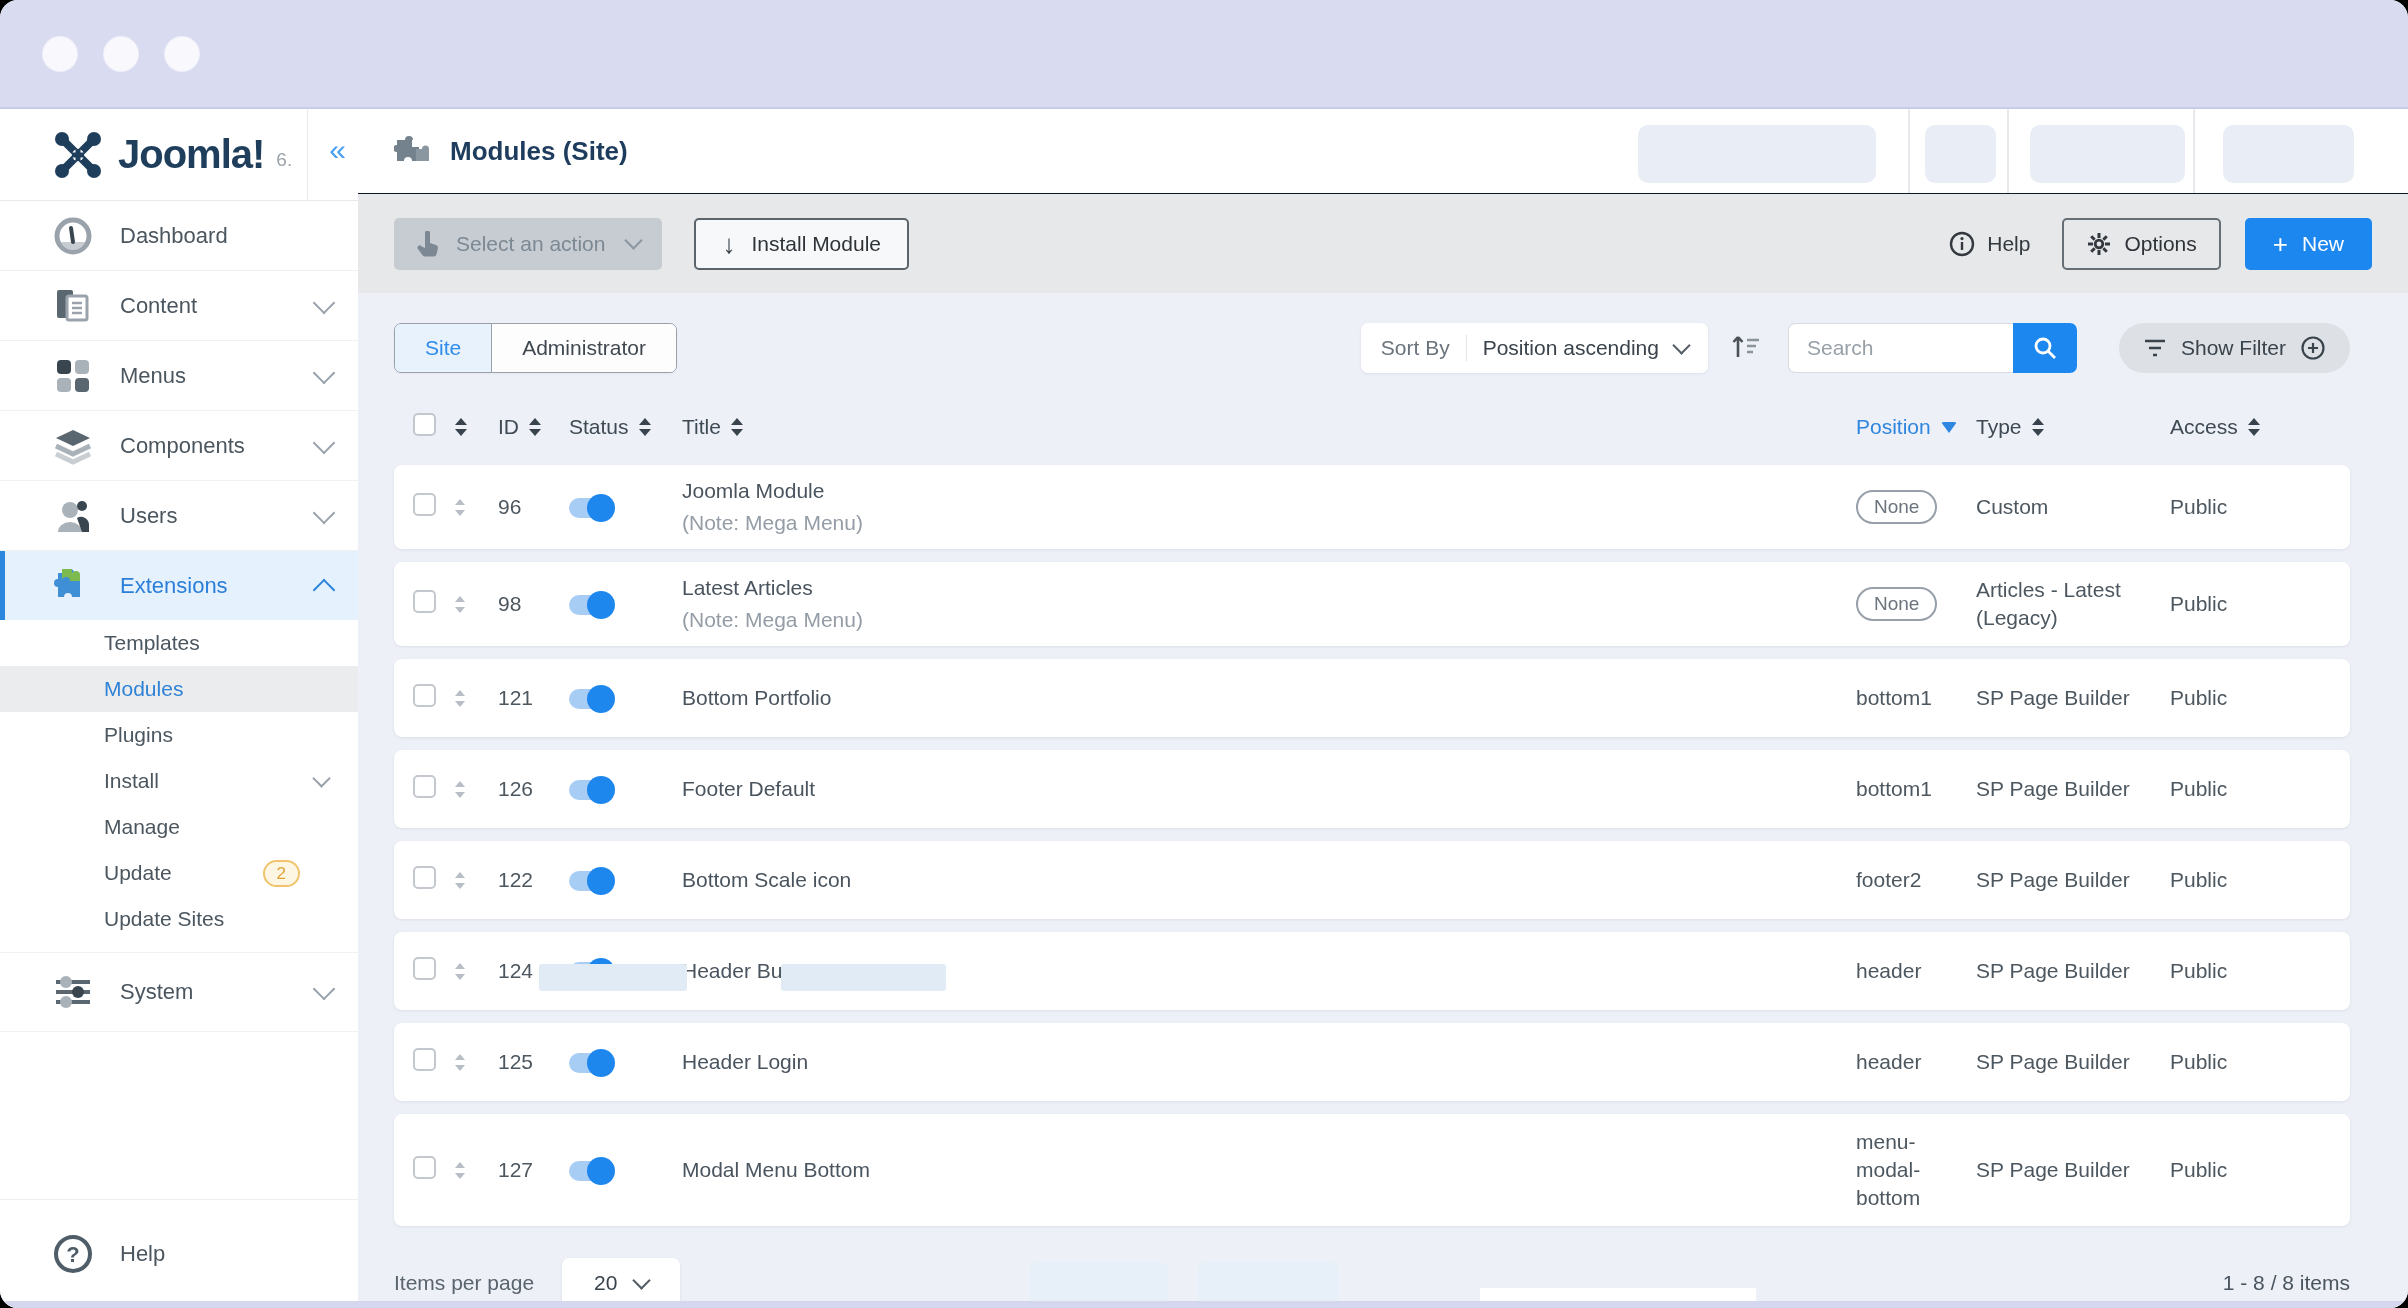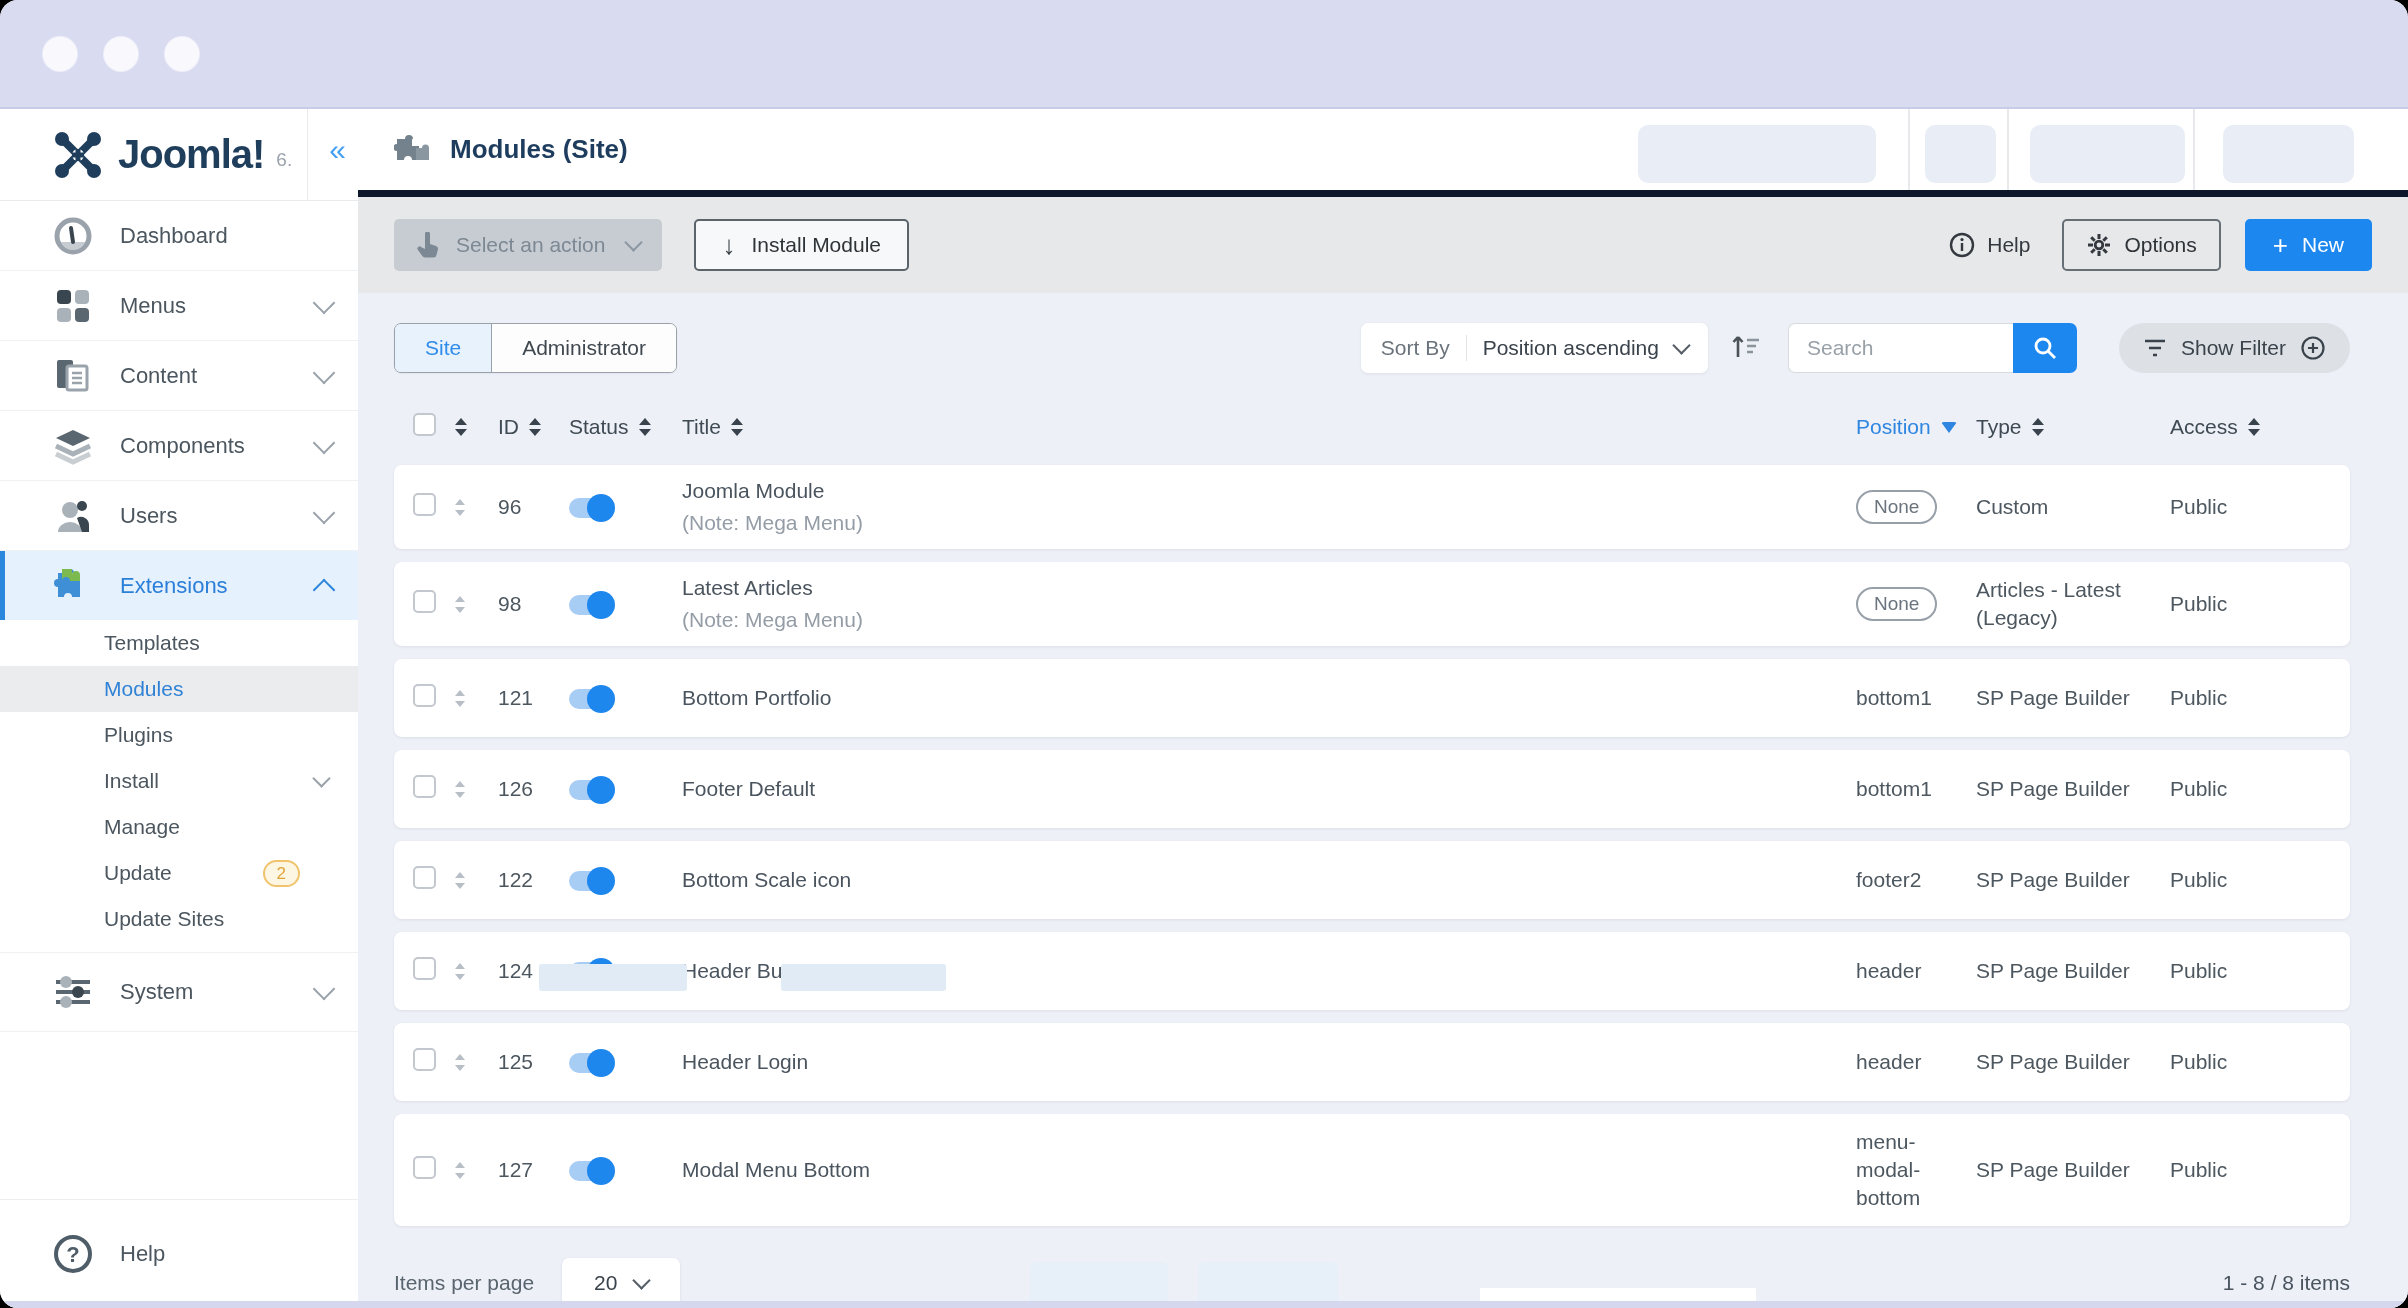--- a/index.html
+++ b/index.html
@@ -37,21 +37,21 @@
   .submenu-item{height:46px;display:flex;align-items:center;padding-left:104px;font-size:21px;color:#4b565f;cursor:pointer;position:relative;}
   .submenu-item.active{background:#ebecee;color:#3082d6;}
   .badge-update{position:absolute;right:58px;border:2px solid #f0c36c;background:#fdf6e3;color:#dfa437;font-size:17px;border-radius:14px;padding:2px 12px;line-height:19px;}
   .menu-gap{flex:1;}
   .help-row{border-top:1px solid #eceef0;height:108px;display:flex;align-items:center;padding-left:52px;cursor:pointer;}
   .help-row .mi-icon{width:42px;height:42px;margin-right:26px;display:flex;align-items:center;justify-content:center;}
   .help-row .mi-label{font-size:22px;color:#4b565f;}
 
   
   .main{flex:1;display:flex;flex-direction:column;background:#edf0f7;min-width:0;}
-  .page-header{height:90px;background:#fff;border-bottom:7px solid #0f172a;display:flex;align-items:center;padding-left:36px;position:relative;}
+  .page-header{height:90px;background:#fff;border-bottom:1px solid #0f172a;display:flex;align-items:center;padding-left:36px;position:relative;}
   .page-title-icon{width:36px;height:34px;margin-right:20px;}
   .page-title{font-size:26px;font-weight:700;color:#1e3c5d;}
   .hdr-skel{position:absolute;top:16px;height:58px;border-radius:10px;background:#e9eef6;}
   .hs1{left:1280px;width:238px;}
   .hs2{left:1567px;width:71px;}
   .hs3{left:1672px;width:155px;}
   .hs4{left:1865px;width:131px;}
   .hdr-vline{position:absolute;top:0;bottom:0;width:2px;background:#e7e9ec;}
   .hv1{left:1550px}.hv2{left:1649px}.hv3{left:1835px}
 
@@ -174,38 +174,38 @@
                 <circle cx="20" cy="20" r="16" fill="none" stroke="#9aa3ab" stroke-width="5"></circle>
                 <path d="M8 26 a13 13 0 0 0 24 0 z" fill="#c6ccd1"></path>
                 <path d="M20 26 L18 12" stroke="#39454f" stroke-width="4" stroke-linecap="round"></path>
               </svg>
           </span>
           <span class="mi-label">Dashboard</span>
         </div>
         <div class="menu-item">
           <span class="mi-icon">
             <svg width="40" height="40" viewBox="0 0 40 40">
+                <rect x="4" y="4" width="16" height="28" rx="2" fill="#5b6770"></rect>
+                <rect x="14" y="10" width="20" height="24" rx="2" fill="#fff" stroke="#9aa3ab" stroke-width="3"></rect>
+                <path d="M19 17h10M19 22h10M19 27h10" stroke="#9aa3ab" stroke-width="2.5"></path>
+              </svg>
+          </span>
+          <span class="mi-label">Content</span>
+          <span class="chev"></span>
+        </div>
+        <div class="menu-item">
+          <span class="mi-icon">
+            <svg width="40" height="40" viewBox="0 0 40 40">
                 <rect x="4" y="4" width="14" height="14" rx="4" fill="#39454f"></rect>
                 <rect x="22" y="4" width="14" height="14" rx="4" fill="#aab2b9"></rect>
                 <rect x="4" y="22" width="14" height="14" rx="4" fill="#aab2b9"></rect>
                 <rect x="22" y="22" width="14" height="14" rx="4" fill="#5b6770"></rect>
               </svg>
           </span>
           <span class="mi-label">Menus</span>
-          <span class="chev"></span>
-        </div>
-        <div class="menu-item">
-          <span class="mi-icon">
-            <svg width="40" height="40" viewBox="0 0 40 40">
-                <rect x="4" y="4" width="16" height="28" rx="2" fill="#5b6770"></rect>
-                <rect x="14" y="10" width="20" height="24" rx="2" fill="#fff" stroke="#9aa3ab" stroke-width="3"></rect>
-                <path d="M19 17h10M19 22h10M19 27h10" stroke="#9aa3ab" stroke-width="2.5"></path>
-              </svg>
-          </span>
-          <span class="mi-label">Content</span>
           <span class="chev"></span>
         </div>
         <div class="menu-item">
           <span class="mi-icon">
             <svg width="42" height="40" viewBox="0 0 42 40">
                 <path d="M21 4 L38 12 L21 20 L4 12 Z" fill="#5b6770"></path>
                 <path d="M4 20 L21 28 L38 20" fill="none" stroke="#aab2b9" stroke-width="5"></path>
                 <path d="M4 28 L21 36 L38 28" fill="none" stroke="#c9ced3" stroke-width="5"></path>
               </svg>
           </span>

